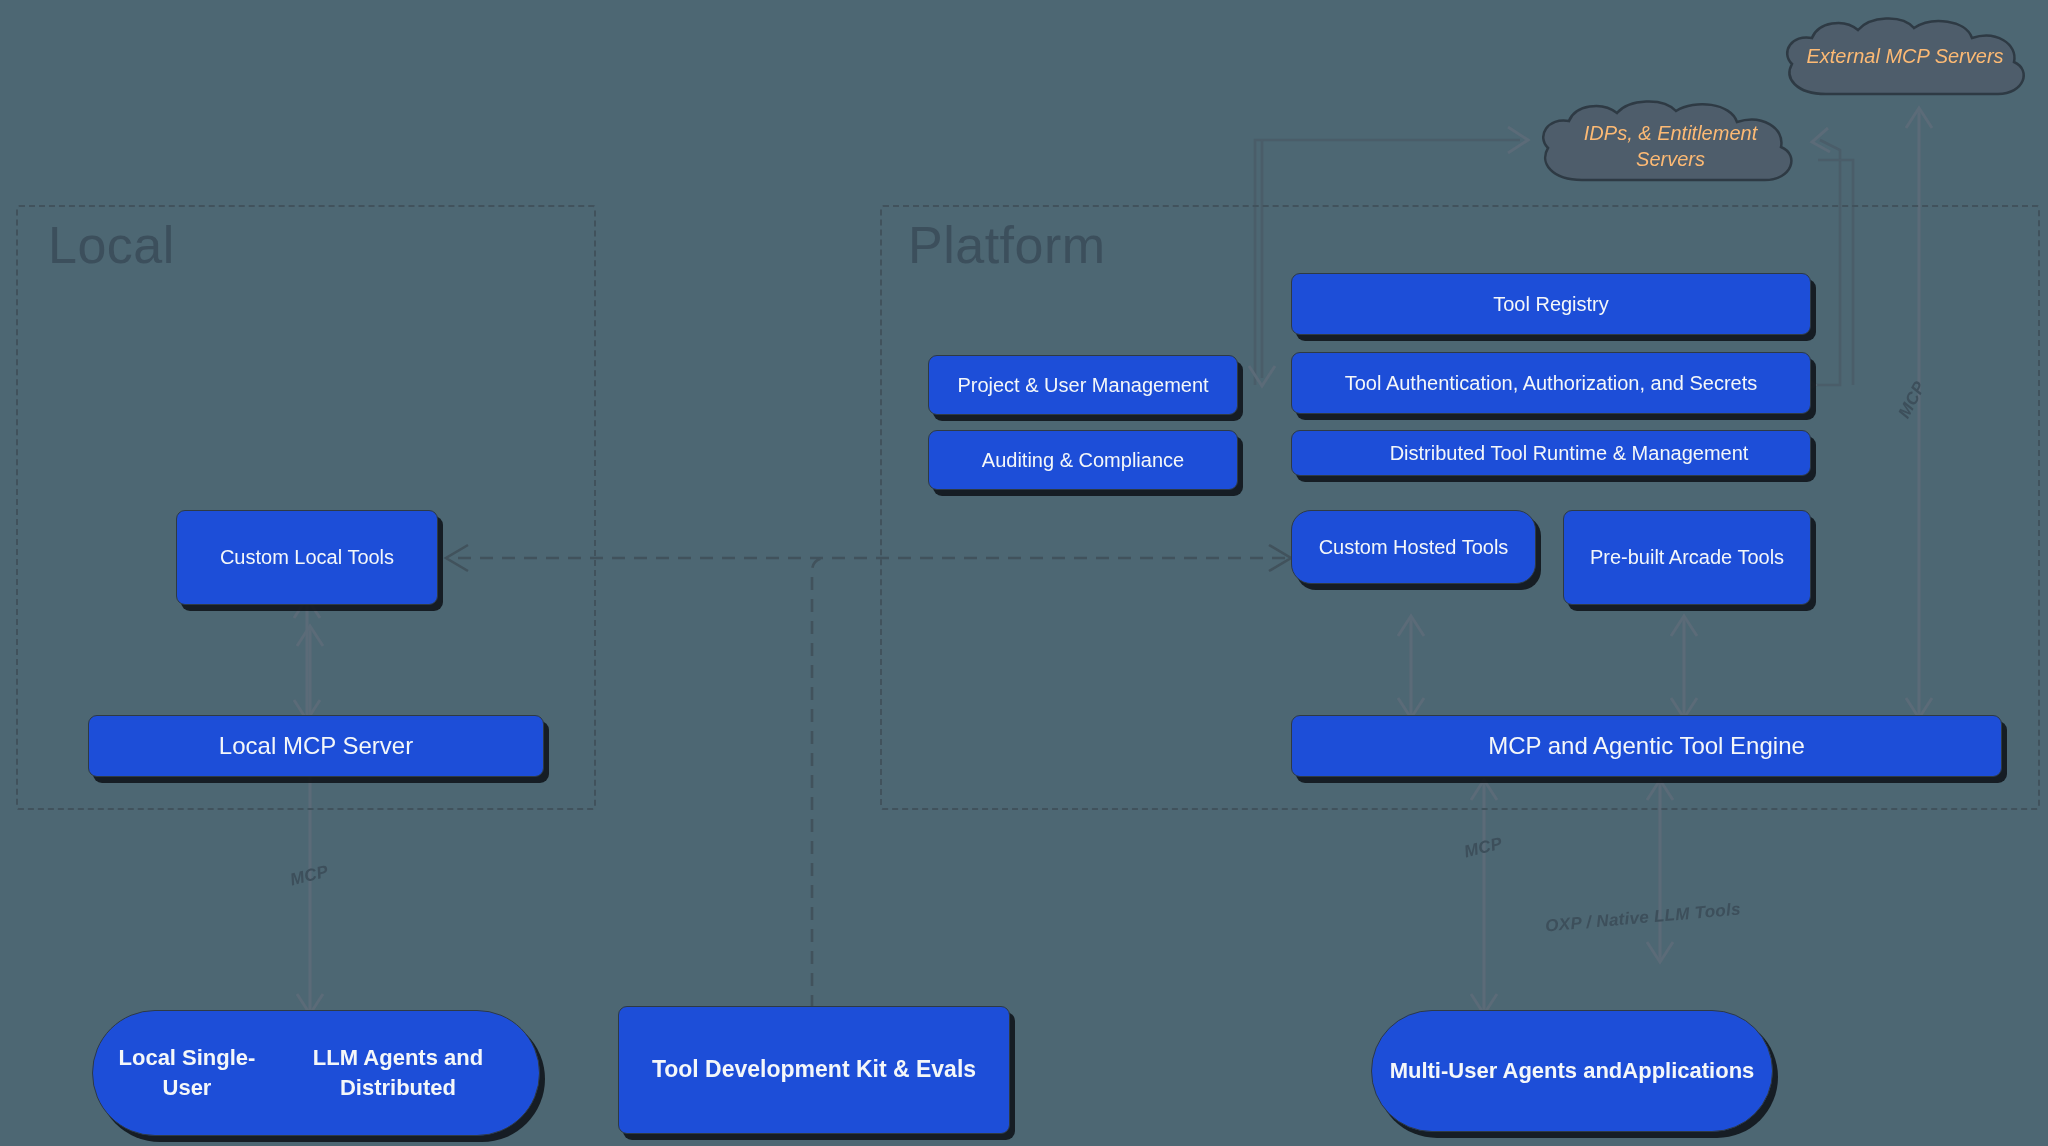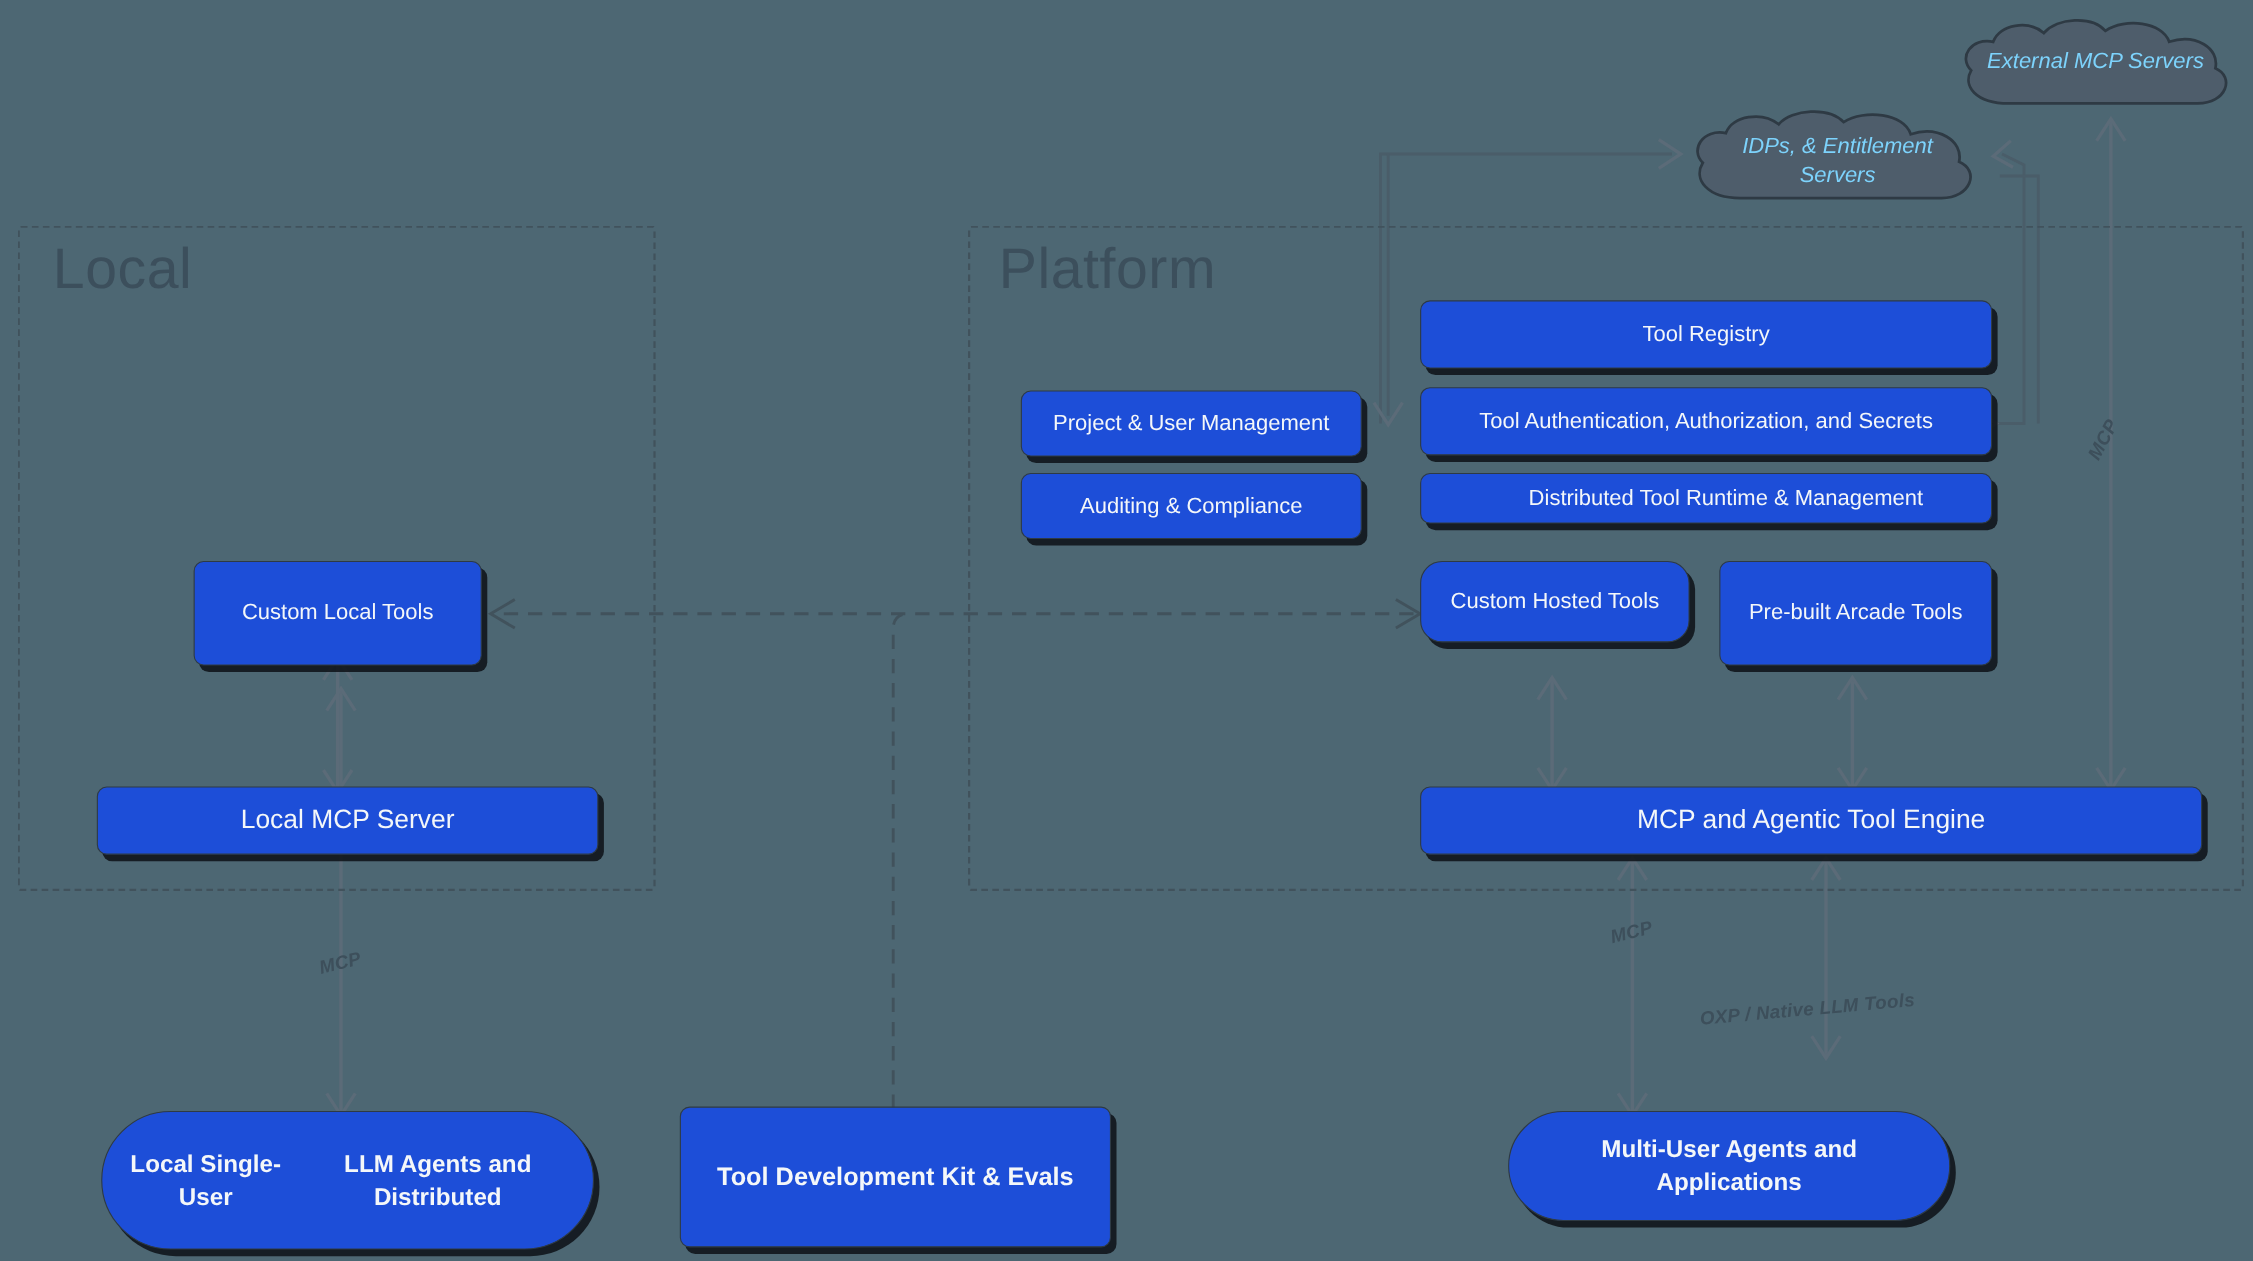--- a/index.html
+++ b/index.html
@@ -43,21 +43,21 @@
     line-height:1.35;
     padding:4px 12px;
   }
   .node.stadium{border-radius:999px;font-weight:bold;font-size:22px;}
   .node.big{font-size:24px;}
   .node.bold{font-weight:bold;font-size:23px;}
 
   
   .cloud{
     position:absolute;
-    color:#7dd3fc;
+    color:#fdba74;
     font-style:italic;
     font-size:20px;
     text-align:center;
     display:flex;align-items:center;justify-content:center;
     line-height:1.3;
   }
   .cloud svg{position:absolute;inset:0;width:100%;height:100%;}
   .cloud .cl-label{position:relative;z-index:2;padding:0 26px;}
 
   
@@ -174,21 +174,21 @@
   <div class="node" style="left:1291px;top:352px;width:520px;height:62px;">Tool Authentication, Authorization, and Secrets</div>
 
   <div class="node" style="left:1291px;top:430px;width:520px;height:46px;padding-left:48px;">Distributed Tool Runtime &amp; Management</div>
 
   <div class="node" style="left:1291px;top:510px;width:245px;height:74px;border-radius:20px;">Custom Hosted Tools</div>
 
   <div class="node" style="left:1563px;top:510px;width:248px;height:95px;">Pre-built Arcade Tools</div>
 
   <div class="node big" style="left:1291px;top:715px;width:711px;height:62px;">MCP and Agentic Tool Engine</div>
 
-  <div class="node stadium" style="left:1371px;top:1010px;width:402px;height:100px;flex-direction:column;">
+  <div class="node stadium" style="left:1371px;top:1010px;width:402px;height:122px;">
     <span>Multi-User Agents and</span>
     <span>Applications</span>
   </div>
 
   <div class="edge-label" style="left:290px;top:866px;transform:rotate(-14deg);">MCP</div>
 
   <div class="edge-label" style="left:1464px;top:838px;transform:rotate(-14deg);">MCP</div>
 
   <div class="edge-label" style="left:1545px;top:908px;transform:rotate(-5deg);">OXP / Native LLM Tools</div>
 

